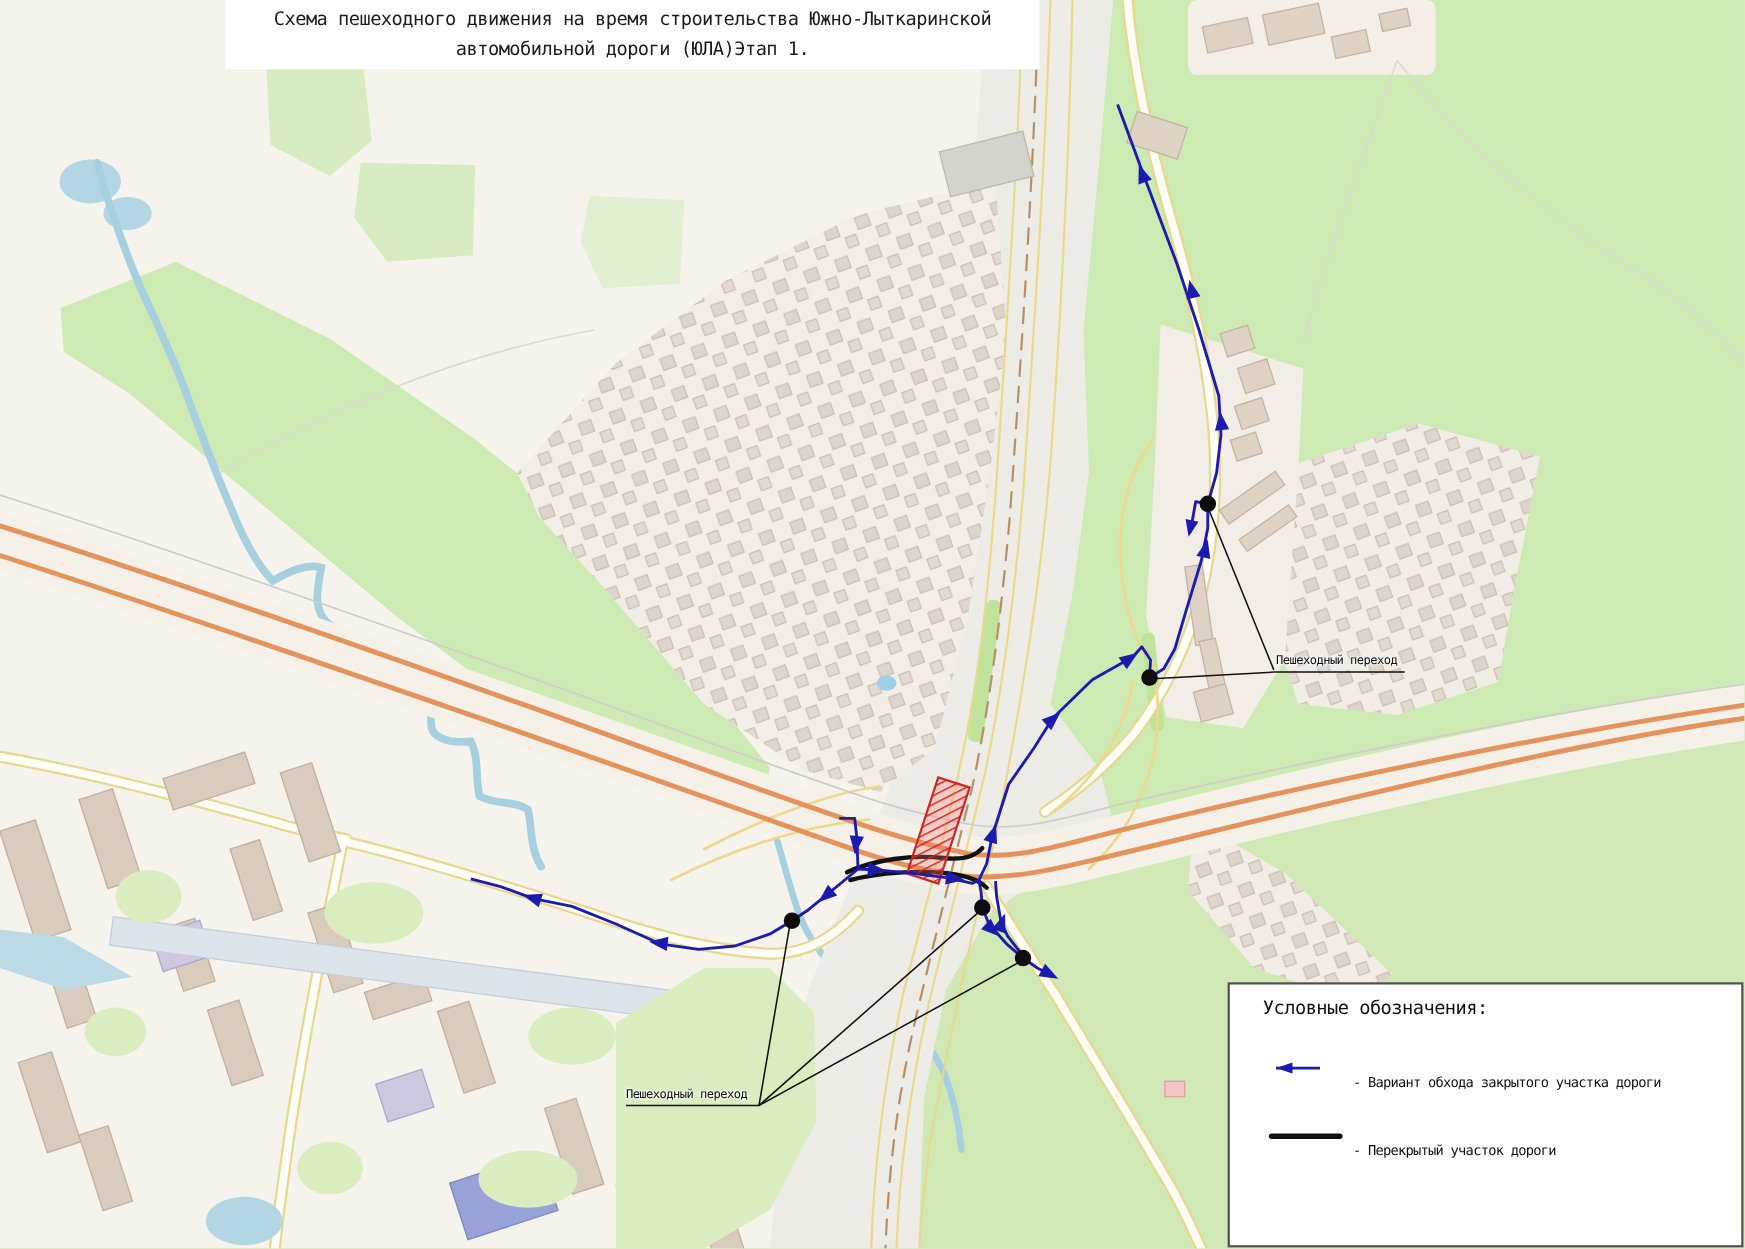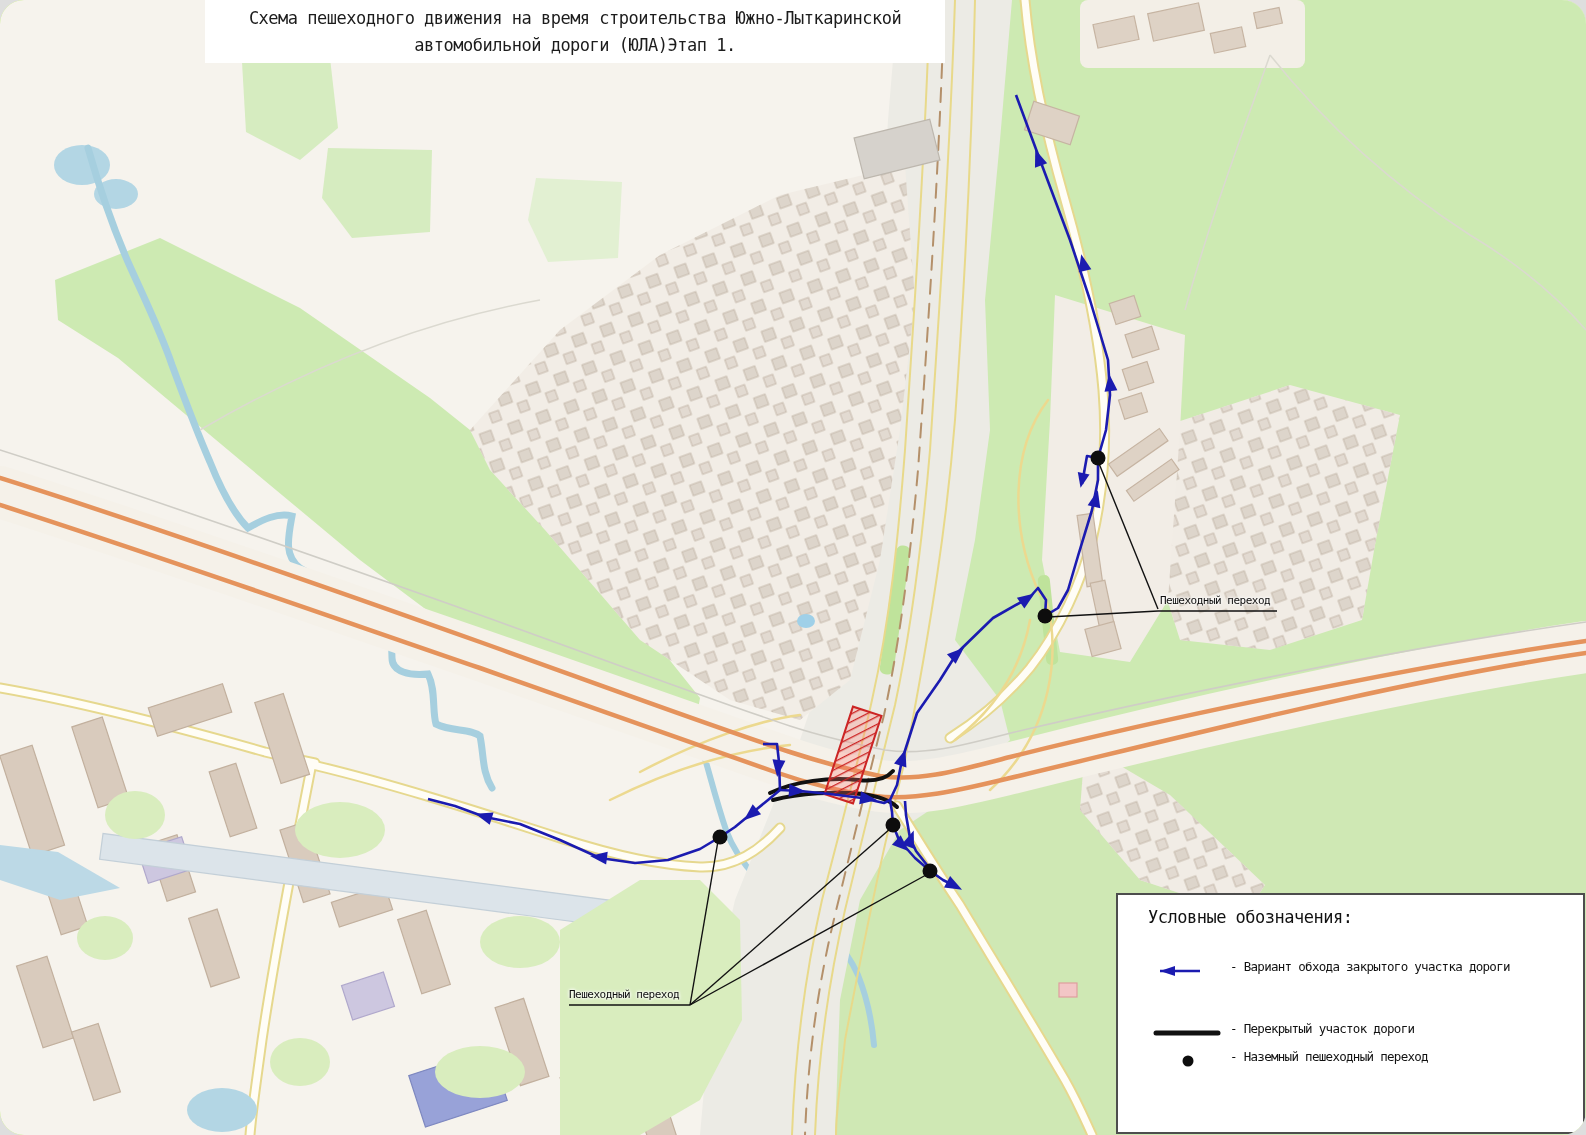--- a/index.html
+++ b/index.html
@@ -1,30 +1,30 @@
 <!DOCTYPE html>
 <html><head>
 <meta charset="utf-8">
 <style>
   html,body{margin:0;padding:0;background:#dedede;}
   .stage{position:relative;width:1586px;height:1135px;overflow:hidden;
-         background:#bef264;font-family:"DejaVu Sans Mono","Liberation Sans",monospace;border-radius:24px;}
+         background:#bef264;font-family:"DejaVu Sans Mono","Liberation Sans",monospace;}
   .stage svg.base{position:absolute;left:0;top:0;}
   .title-box{position:absolute;left:205px;top:0;width:740px;height:63px;
              background:#ffffff;display:flex;flex-direction:column;justify-content:center;
              align-items:center;z-index:30;}
   .title-box .t{font-size:17px;color:#1c1c1c;line-height:1.55;letter-spacing:-0.5px;white-space:nowrap;}
   .map-label{position:absolute;font-size:11px;color:#0e0e0e;white-space:nowrap;z-index:25;
              letter-spacing:-0.5px;text-shadow:0 0 3px #fff,0 0 3px #fff,0 0 4px #fff;}
   .legend{position:absolute;left:1116px;top:893px;width:469px;height:241px;background:#ffffff;
           border:2px solid #4d4d4d;box-sizing:border-box;z-index:40;}
   .legend-title{position:absolute;left:30px;top:12px;font-size:17px;color:#111;letter-spacing:-0.5px;}
   .legend-row{position:absolute;left:0;width:100%;height:24px;}
   .legend-sym{position:absolute;left:30px;top:0;width:100px;height:24px;}
-  .legend-text{position:absolute;left:112px;top:0;font-size:12.5px;color:#111;letter-spacing:-0.7px;white-space:nowrap;}
+  .legend-text{position:absolute;left:112px;top:17px;font-size:12.5px;color:#111;letter-spacing:-0.7px;white-space:nowrap;}
 </style>
 </head>
 <body>
 
 <div class="stage">
 
 <svg class="base" width="1586" height="1135" viewBox="0 0 1586 1135">
   <defs>
     <pattern id="hatchRed" width="7" height="7" patternUnits="userSpaceOnUse" patternTransform="rotate(45)">
       <rect width="7" height="7" fill="rgba(255,120,110,0.28)"></rect>
@@ -293,21 +293,15 @@
   </div>
 
 
   <div class="legend-row" style="top:126px;">
     <svg class="legend-sym" width="100" height="24">
       <line x1="8" y1="12" x2="70" y2="12" stroke="#111" stroke-width="5" stroke-linecap="round"></line>
     </svg>
     <div class="legend-text">- Перекрытый участок дороги</div>
   </div>
 
-  <div class="legend-row" style="top:154px;">
-    <svg class="legend-sym" width="100" height="24">
-      <circle cx="40" cy="12" r="5.5" fill="#0d0d0d"></circle>
-    </svg>
-    <div class="legend-text">- Наземный пешеходный переход</div>
-  </div>
 </div>
 
 </div>
 
 </body></html>

